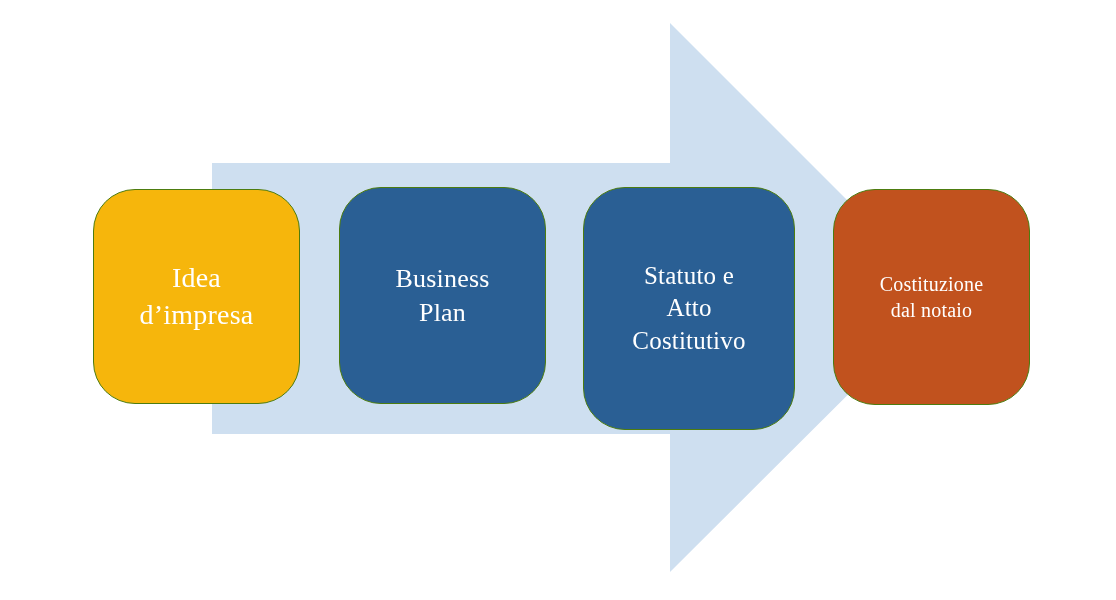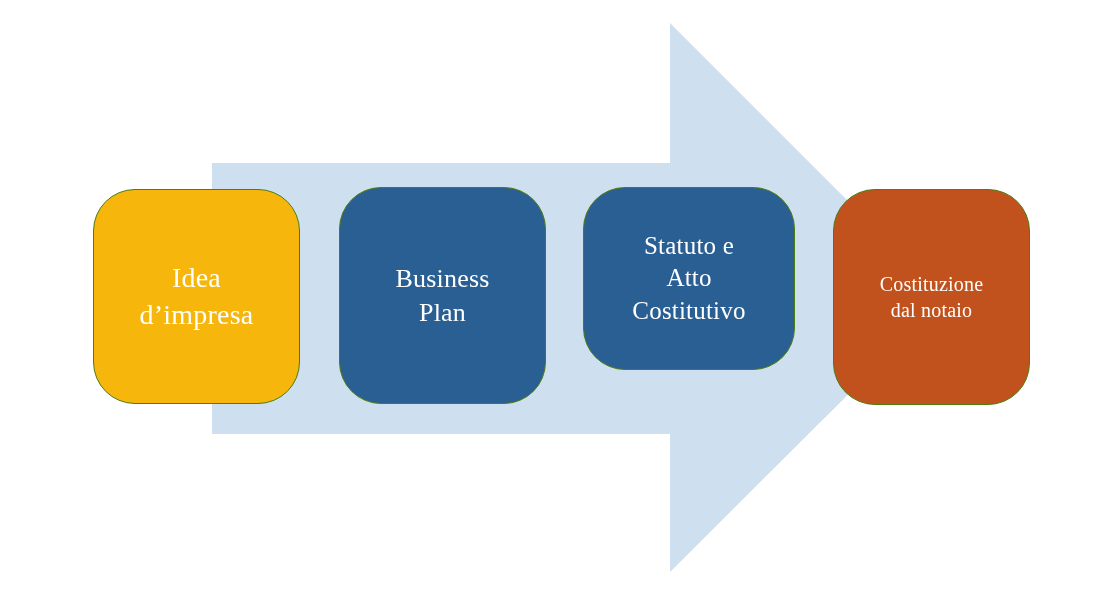--- a/index.html
+++ b/index.html
@@ -33,21 +33,21 @@
     color: #ffffff;
     font-weight: normal;
     border: 1px solid #4d7c0f;
     border-radius: 42px;
     line-height: 1.3;
     white-space: pre-line;
     letter-spacing: 0.2px;
   }
   .step1 { left:  93px; top: 189px; width: 207px; height: 215px; font-size: 28px; }
   .step2 { left: 339px; top: 187px; width: 207px; height: 217px; font-size: 26px; }
-  .step3 { left: 583px; top: 187px; width: 212px; height: 183px; font-size: 25px; }
+  .step3 { left: 583px; top: 187px; width: 212px; height: 243px; font-size: 25px; }
   .step4 { left: 833px; top: 189px; width: 197px; height: 216px; font-size: 20px; }
 </style>
 </head>
 <body>
 
 <div class="canvas">
 
   <svg class="arrow-svg" viewBox="0 0 1116 600" aria-hidden="true">
     <polygon points="212,163 670,163 670,23 945,298 670,572 670,434 212,434" fill="#CEDFF0"></polygon>
   </svg>

